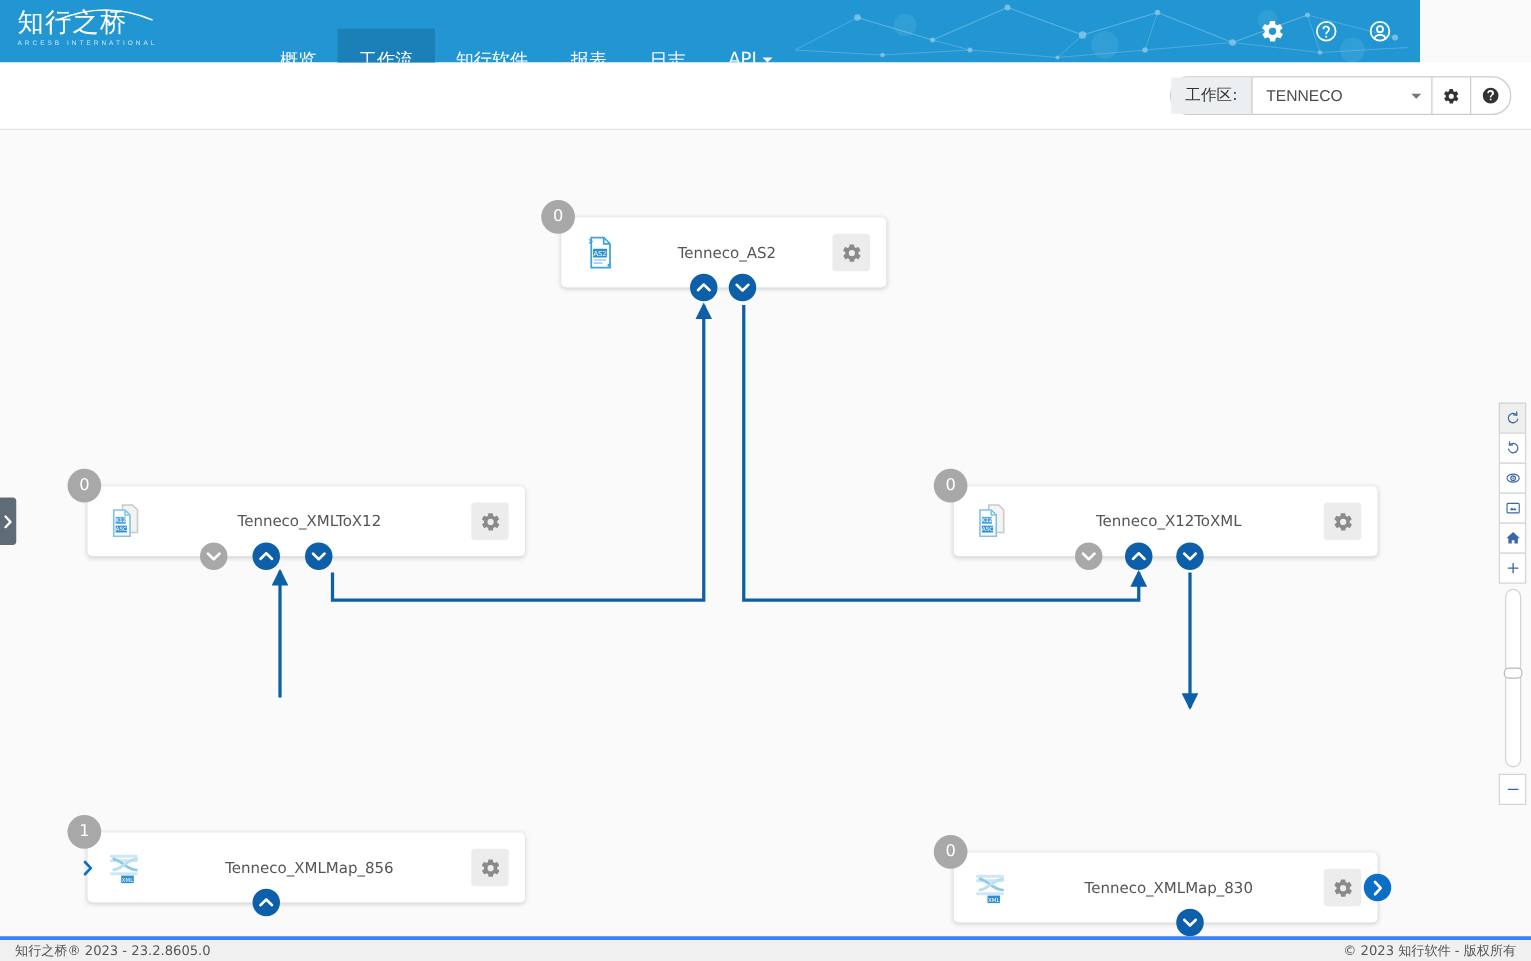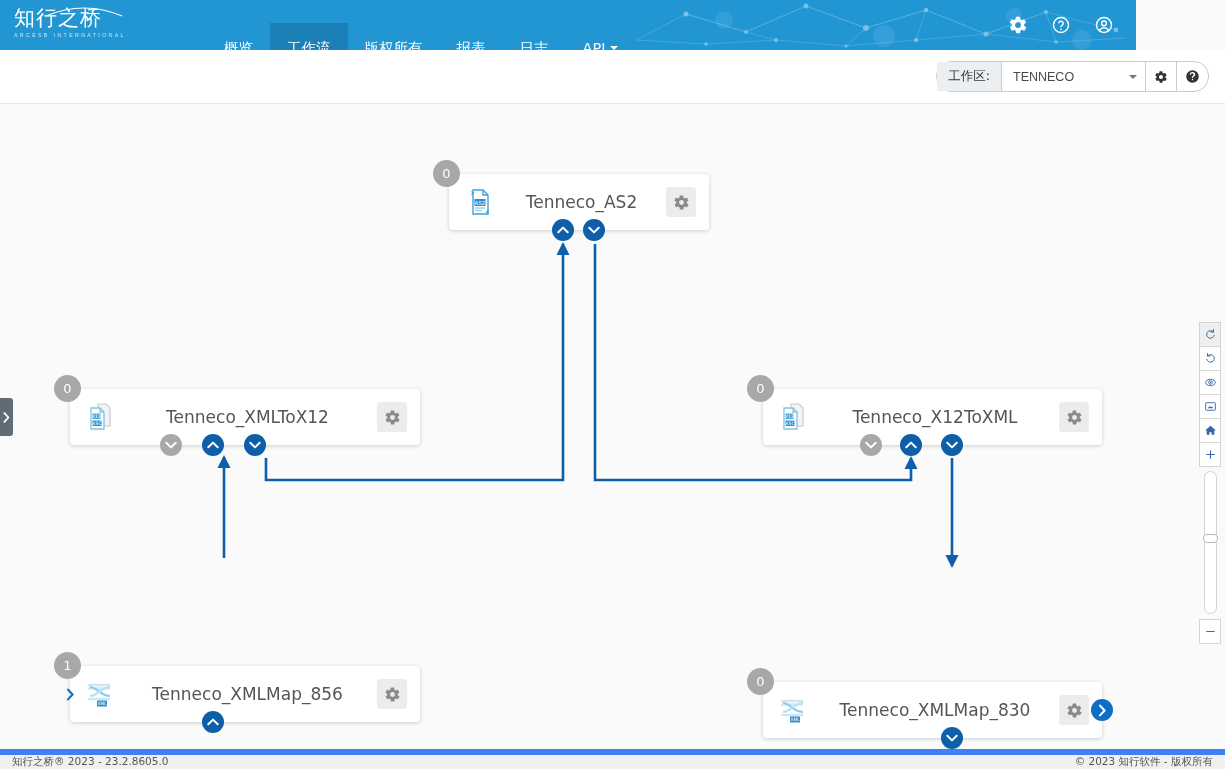--- a/index.html
+++ b/index.html
@@ -86,21 +86,21 @@
   .node {
     position: absolute; background: #fff; border-radius: 4px;
     box-shadow: 0 1px 4px rgba(0,0,0,.18); height: 56px;
     display: flex; align-items: center; cursor: pointer;
   }
   .node-icon {
     width: 34px; height: 34px; margin-left: 14px; flex: 0 0 34px;
     display: flex; align-items: center; justify-content: center;
   }
   .node-title {
-    flex: 1; text-align: center; font-size: 17px; color: #555;
+    flex: 1; text-align: center; font-size: 12px; color: #555;
     font-family: "DejaVu Sans", sans-serif; white-space: nowrap;
     padding: 0 4px;
   }
   .node-gear {
     width: 30px; height: 30px; margin-right: 13px; flex: 0 0 30px;
     background: #ececec; border-radius: 3px;
     display: flex; align-items: center; justify-content: center;
     color: #8a8a8a; cursor: pointer;
   }
   .badge {
@@ -149,21 +149,21 @@
     border-radius: 7px; margin: 5px 0; position: relative; cursor: pointer;
   }
   .zknob {
     position: absolute; left: -2px; top: 62px; width: 15px; height: 9px;
     background: #fff; border: 1px solid #b9b9b9; border-radius: 4px;
   }
 
   
   .footer {
     position: absolute; bottom: 0; left: 0; width: 1225px; height: 20px;
-    background: #f0f0f0; border-top: 6px solid #3b82f6;
+    background: #f0f0f0; border-top: 3px solid #3b82f6;
     display: flex; align-items: center; justify-content: space-between;
     padding: 0 12px; font-size: 10.5px; color: #555;
     font-family: "DejaVu Sans", sans-serif;
   }
 </style>
 </head>
 <body>
 
 <div id="app">
 
@@ -207,21 +207,21 @@
     </div>
 
     <div class="nav" id="navHost">
         <div class="nav-item">
           <span>概览</span>
         </div>
         <div class="nav-item active">
           <span>工作流</span>
         </div>
         <div class="nav-item">
-          <span>版权所有</span>
+          <span>知行软件</span>
         </div>
         <div class="nav-item">
           <span>报表</span>
         </div>
         <div class="nav-item">
           <span>日志</span>
         </div>
         <div class="nav-item">
           <span>API</span>
           <span class="caret-dn"></span>

